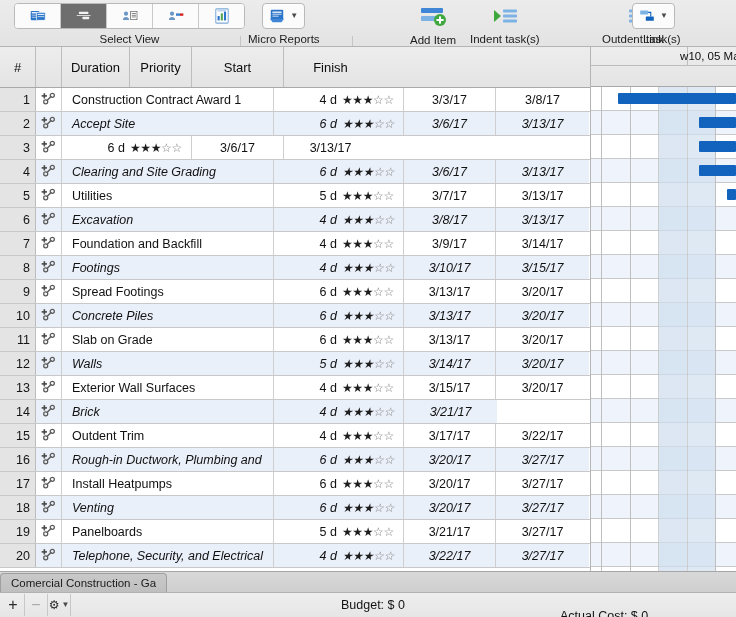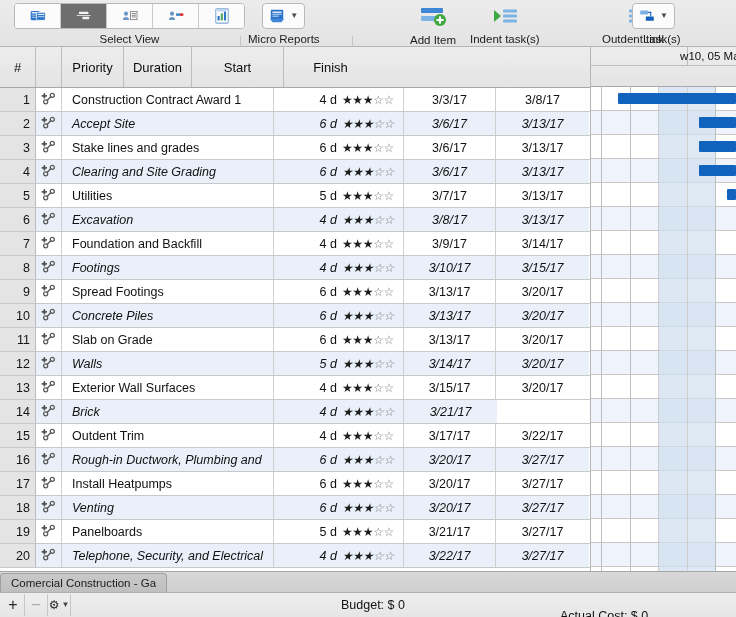--- a/index.html
+++ b/index.html
@@ -474,22 +474,22 @@
       </div>
     </div>
   </div>
 
   <div class="content">
 
     <div class="left-pane">
       <div class="thead">
         <div class="th c-num">#</div>
         <div class="th c-ico"></div>
+        <div class="th c-dur">Duration</div>
         <div class="th c-pri">Priority</div>
-        <div class="th c-dur">Duration</div>
         <div class="th c-start">Start</div>
         <div class="th c-fin">Finish</div>
       </div>
       <div class="tbody" id="tbody">
           <div class="trow">
             <div class="td c-num">1</div>
             <div class="td c-ico">
               <svg class="linkicon" width="15" height="15" viewBox="0 0 15 15">
                 <path d="M5.4 8.2 L9.6 4" stroke="#5b5b5b" stroke-width="1.3" fill="none"></path>
                 <circle cx="4.4" cy="9.2" r="1.9" fill="none" stroke="#5b5b5b" stroke-width="1.2"></circle>
@@ -529,21 +529,20 @@
             <div class="td c-num">3</div>
             <div class="td c-ico">
               <svg class="linkicon" width="15" height="15" viewBox="0 0 15 15">
                 <path d="M5.4 8.2 L9.6 4" stroke="#5b5b5b" stroke-width="1.3" fill="none"></path>
                 <circle cx="4.4" cy="9.2" r="1.9" fill="none" stroke="#5b5b5b" stroke-width="1.2"></circle>
                 <circle cx="10.6" cy="3.1" r="1.9" fill="none" stroke="#5b5b5b" stroke-width="1.2"></circle>
                 <rect x="2.4" y="1.1" width="1.5" height="5" fill="#4a4a4a"></rect>
                 <rect x="0.6" y="2.9" width="5" height="1.5" fill="#4a4a4a"></rect>
               </svg>
             </div>
-            <div class="td c-name">Stake lines and grades</div>
             <div class="td c-dur">6 d</div>
             <div class="td c-pri">
               <span class="stars">★★★<span class="off">☆</span><span class="off">☆</span></span>
             </div>
             <div class="td c-start">3/6/17</div>
             <div class="td c-fin">3/13/17</div>
           </div>
           <div class="trow alt">
             <div class="td c-num">4</div>
             <div class="td c-ico">

